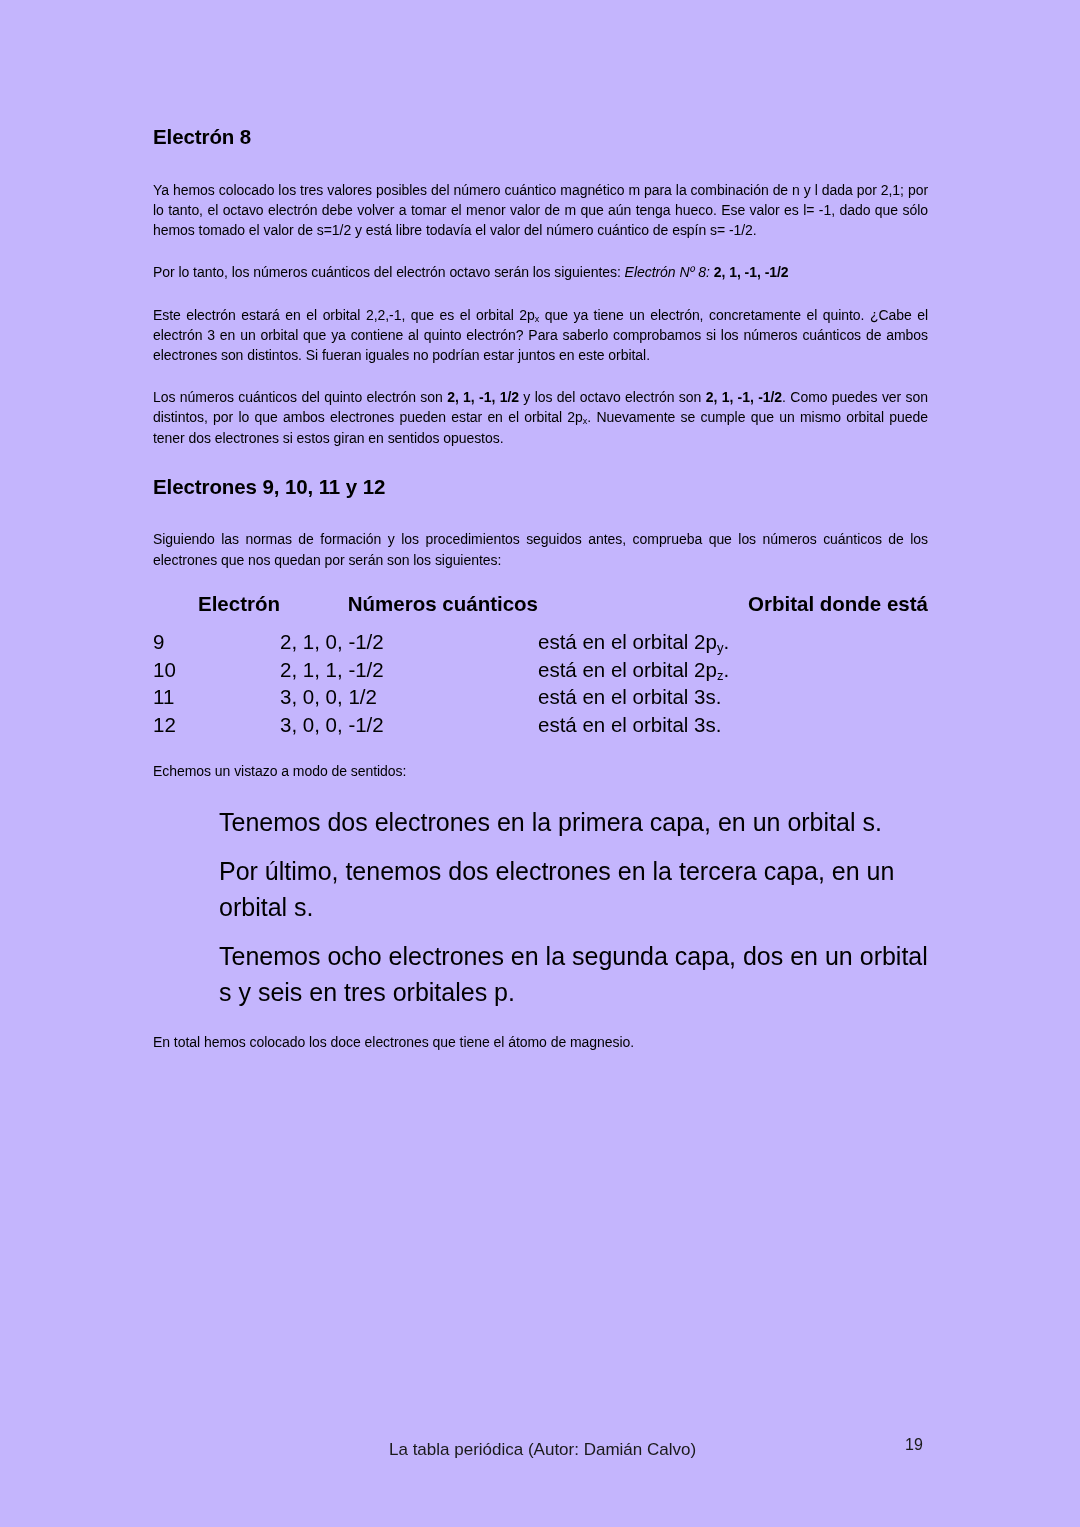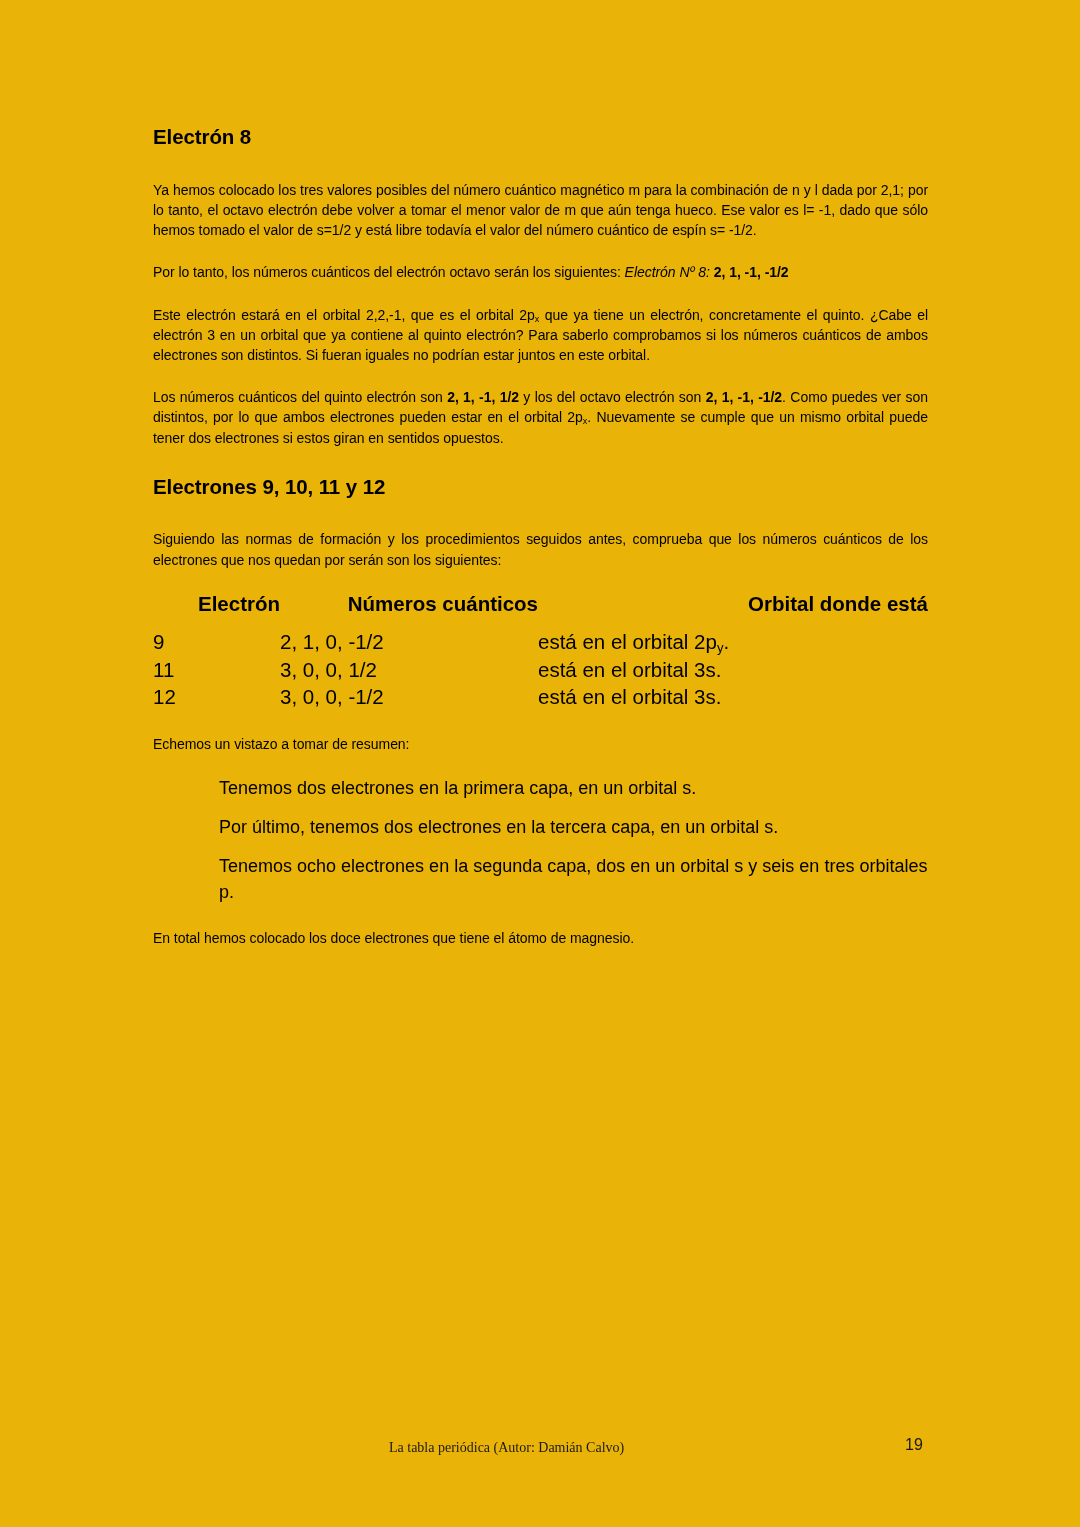--- a/index.html
+++ b/index.html
@@ -9,21 +9,21 @@
     background: #ffffff;
   }
   body {
     font-family: "Liberation Sans", sans-serif;
     color: #000000;
   }
   .page {
     position: relative;
     width: 1080px;
     height: 1527px;
-    background: #eab308;
+    background: #c4b5fd;
     overflow: hidden;
     box-sizing: border-box;
   }
   .content {
     position: absolute;
     left: 153px;
     top: 124px;
     width: 775px;
   }
   h2.section-heading {
@@ -82,41 +82,41 @@
   td.cell-electron { padding-left: 63px; }
   td.cell-numbers  { padding-left: 65px; }
 
   
   ul.summary {
     list-style: none;
     margin: 0;
     padding: 0;
   }
   ul.summary li {
-    font-size: 18px;
+    font-size: 25px;
     line-height: 1.44;
     margin: 0 0 13px 66px;
     width: 709px;
   }
   ul.summary li:last-child { margin-bottom: 0; }
 
   
   .footer {
     position: absolute;
     left: 0;
     top: 1440px;
     width: 1080px;
     height: 50px;
   }
   .footer-text {
     position: absolute;
     left: 389px;
     top: 0;
-    font-family: Liberation Serif, serif;
-    font-size: 14px;
+    font-family: Liberation Sans, sans-serif;
+    font-size: 17px;
     color: #1a1a1a;
   }
   .footer-page {
     position: absolute;
     left: 905px;
     top: -4px;
     font-family: Liberation Sans, sans-serif;
     font-size: 16px;
     color: #1a1a1a;
   }
@@ -169,35 +169,40 @@
           <th>Orbital donde está</th>
         </tr>
       </thead>
       <tbody>
         <tr>
           <td class="cell-electron">9</td>
           <td class="cell-numbers">2, 1, 0, -1/2</td>
           <td><span>está en el orbital 2p</span><sub>y</sub><span>.</span></td>
         </tr>
         <tr>
+          <td class="cell-electron">10</td>
+          <td class="cell-numbers">2, 1, 1, -1/2</td>
+          <td><span>está en el orbital 2p</span><sub>z</sub><span>.</span></td>
+        </tr>
+        <tr>
           <td class="cell-electron">11</td>
           <td class="cell-numbers">3, 0, 0, 1/2</td>
           <td><span>está en el orbital 3s</span><span>.</span></td>
         </tr>
         <tr>
           <td class="cell-electron">12</td>
           <td class="cell-numbers">3, 0, 0, -1/2</td>
           <td><span>está en el orbital 3s</span><span>.</span></td>
         </tr>
       </tbody>
     </table>
 
     <div class="gap-par"></div>
 
-    <p class="body-par no-justify">Echemos un vistazo a tomar de resumen:</p>
+    <p class="body-par no-justify">Echemos un vistazo a modo de sentidos:</p>
 
     <div class="gap-par"></div>
 
     <ul class="summary">
       <li>Tenemos dos electrones en la primera capa, en un orbital s.</li>
       <li>Por último, tenemos dos electrones en la tercera capa, en un orbital s.</li>
       <li>Tenemos ocho electrones en la segunda capa, dos en un orbital s y seis en tres orbitales p.</li>
     </ul>
 
     <div class="gap-par"></div>

